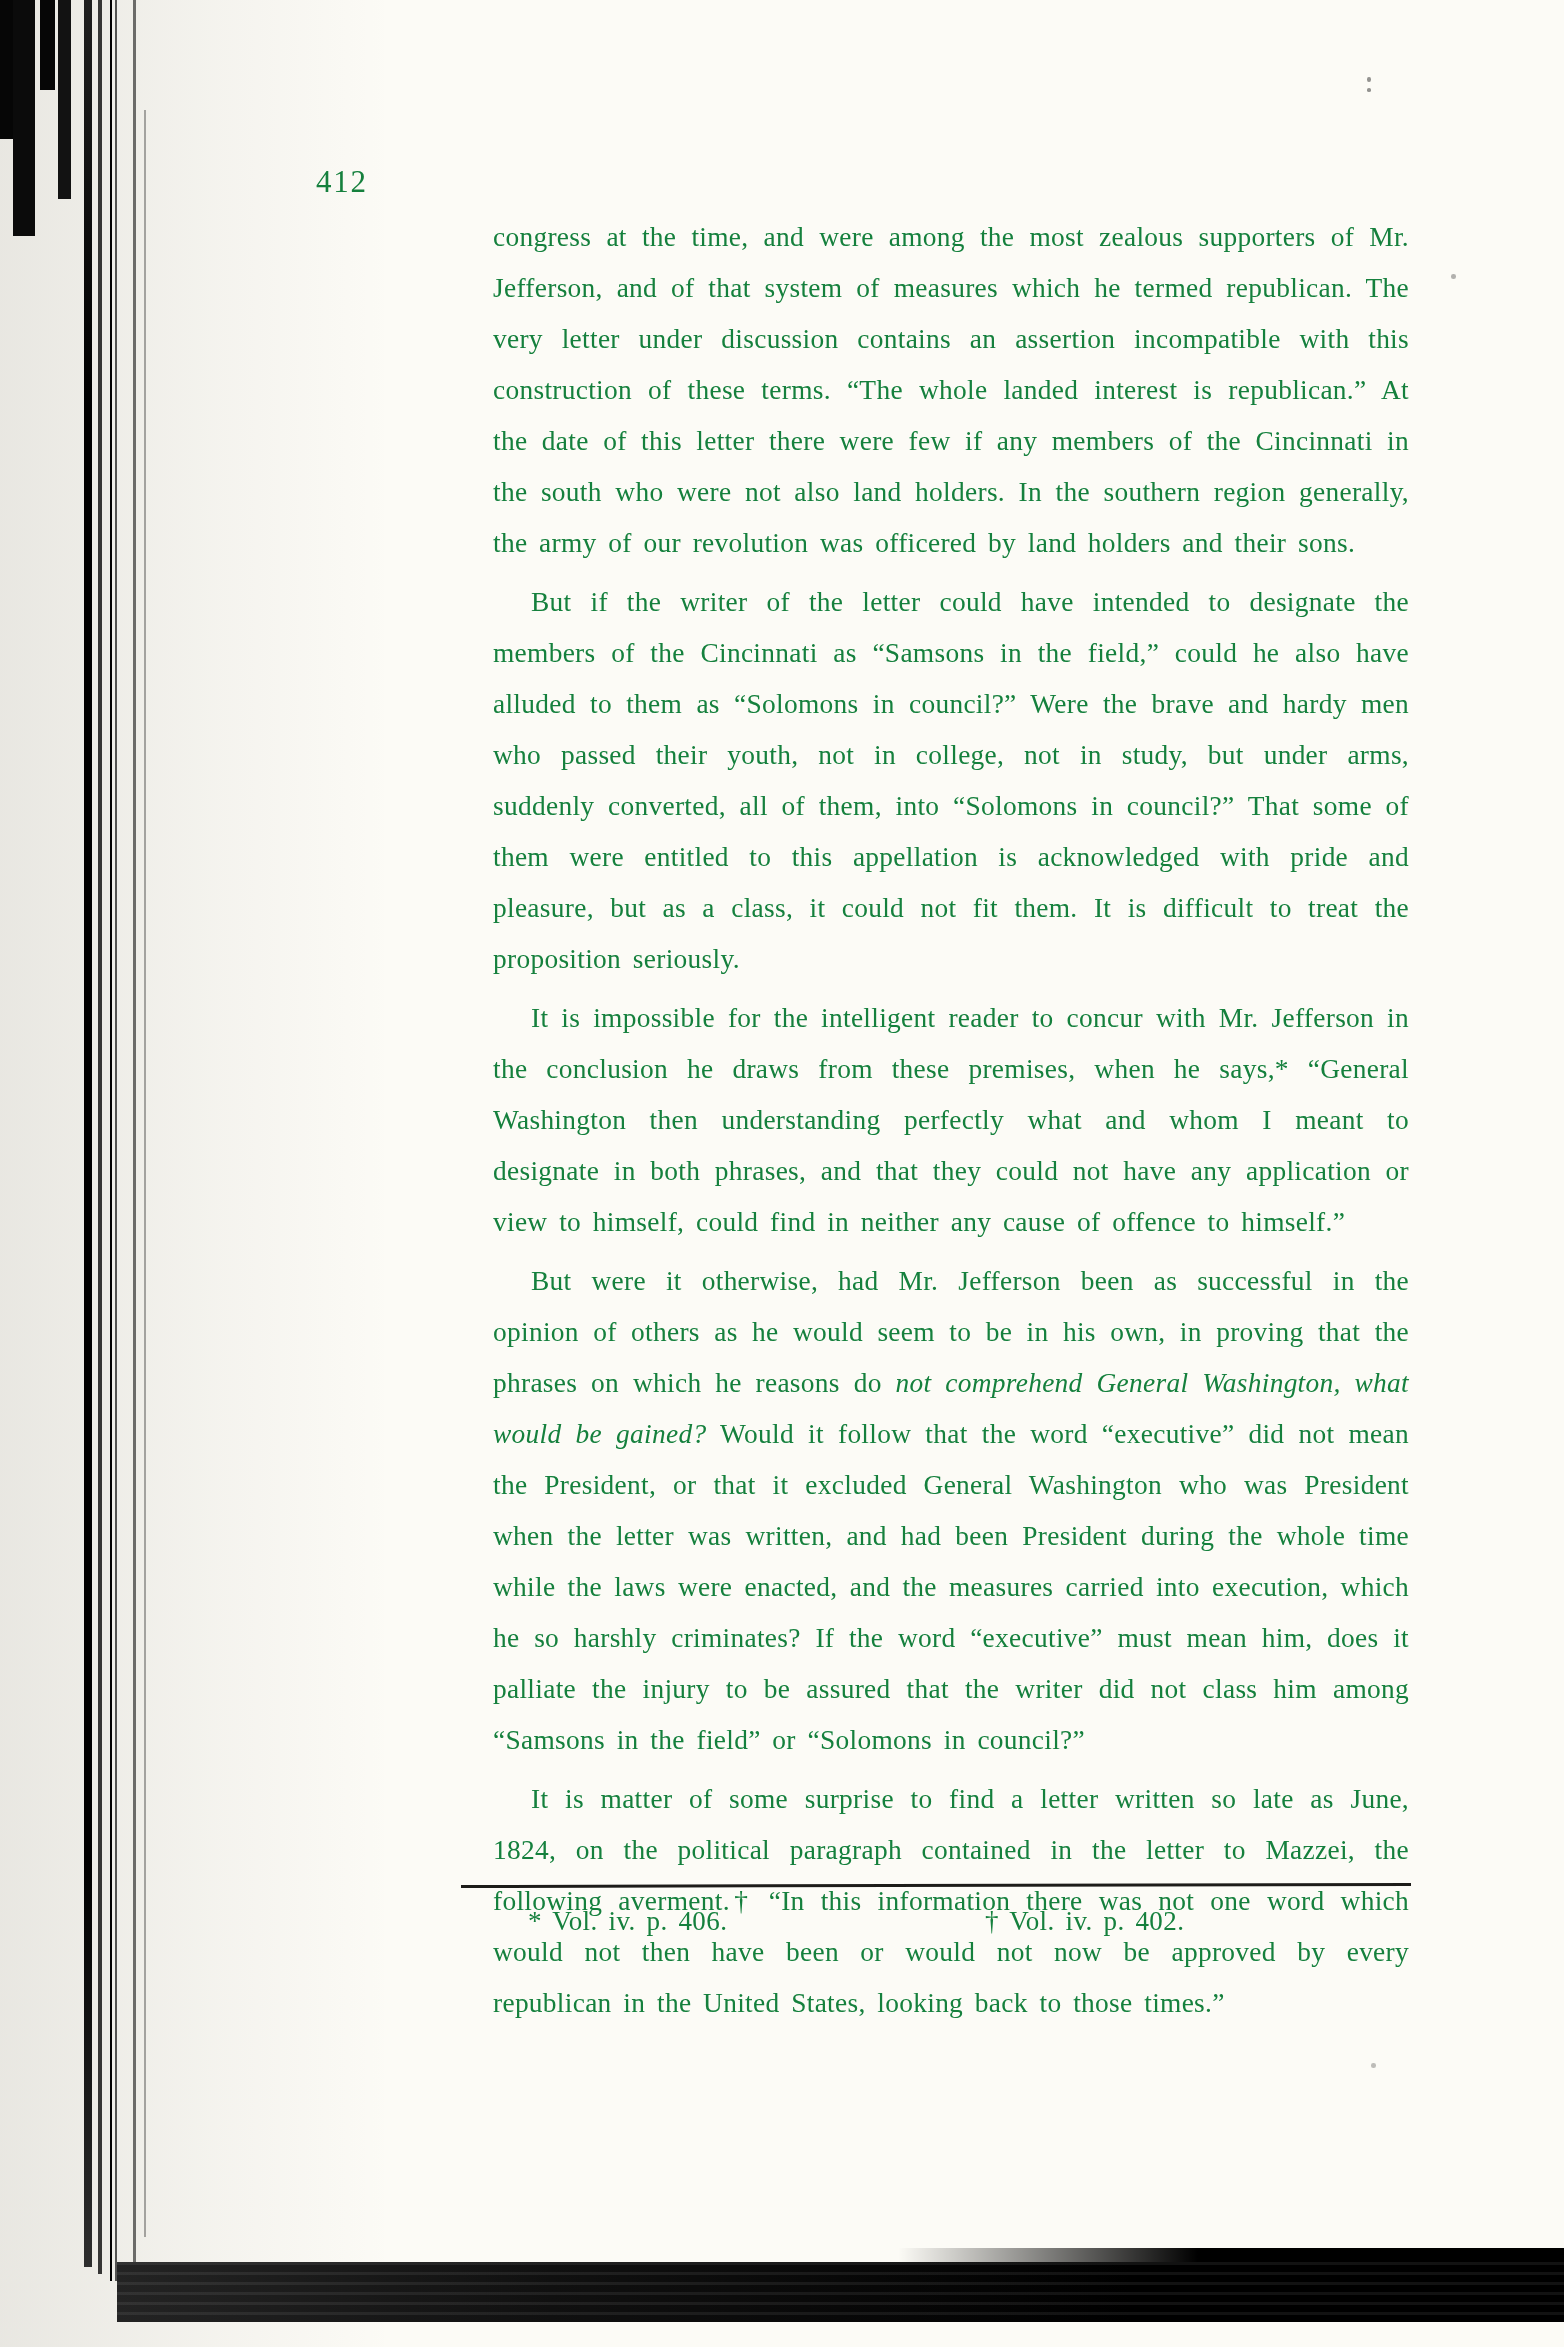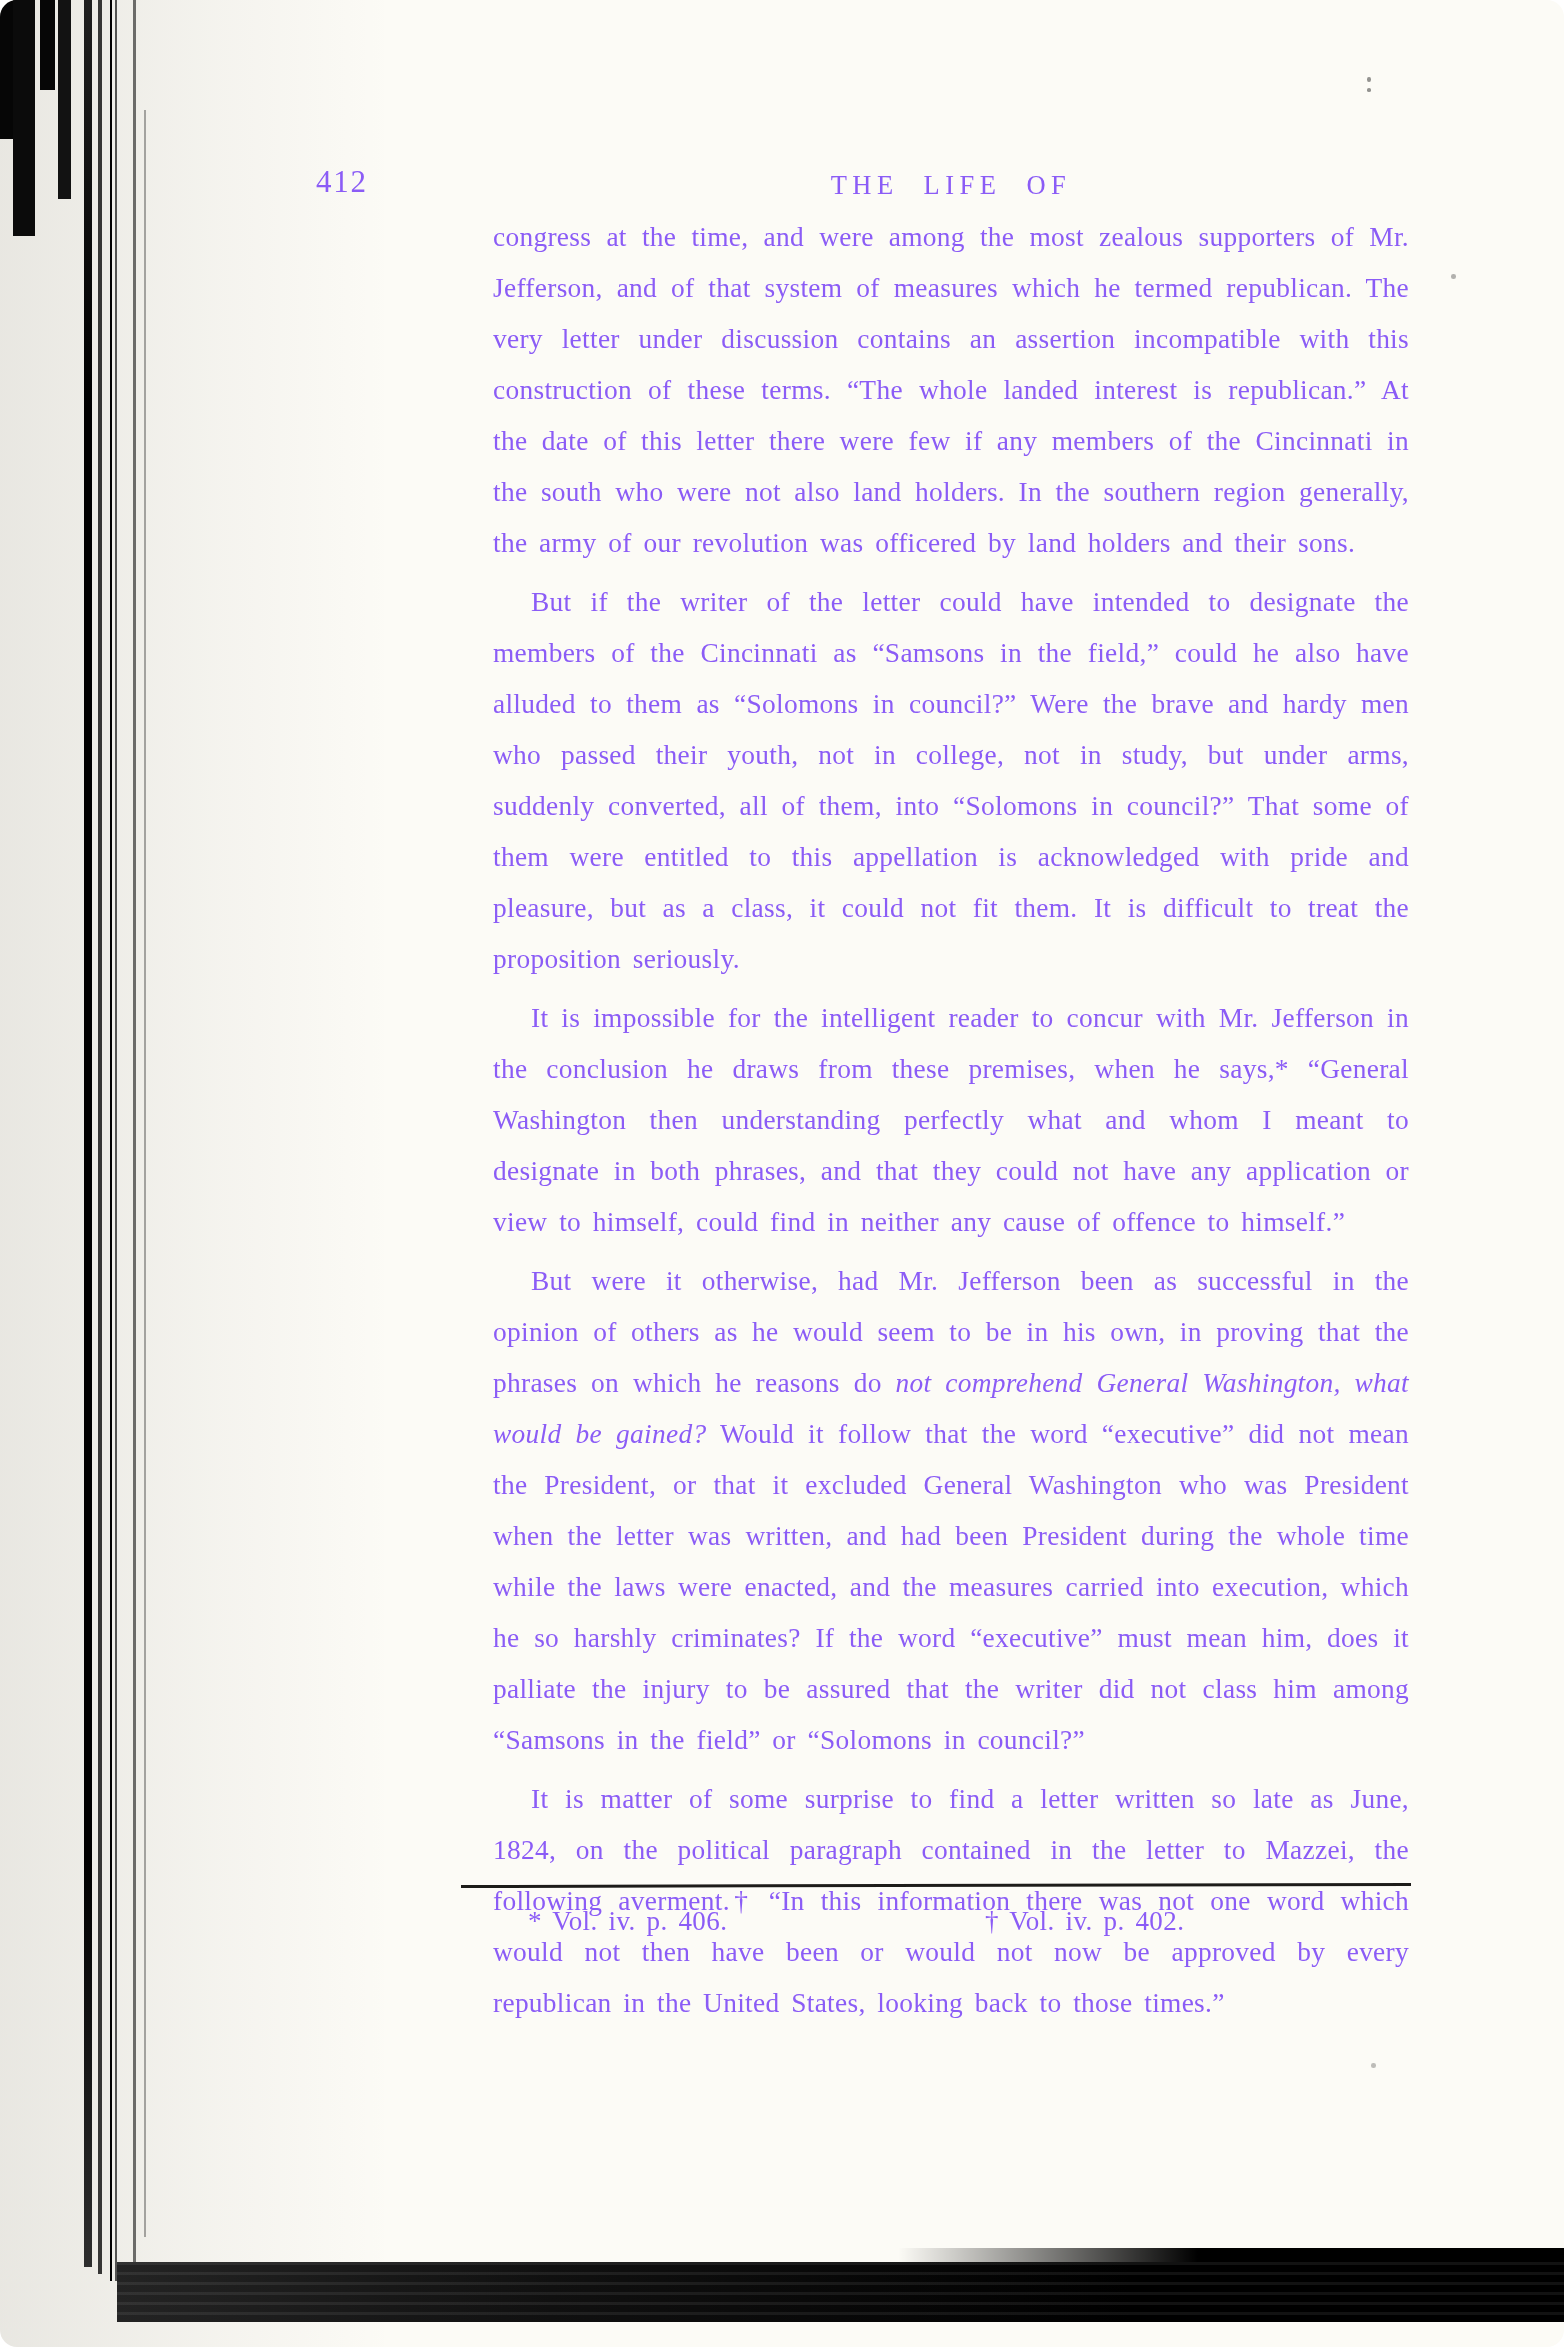--- a/index.html
+++ b/index.html
@@ -8,22 +8,21 @@
     padding: 0;
     background: #ffffff;
   }
   .page {
     position: relative;
     width: 1564px;
     height: 2347px;
     background: #fcfbf6;
     overflow: hidden;
     font-family: "Liberation Serif", serif;
-    color: #8b5cf6;
-    border-radius: 17px;
+    color: #15803d;
   }
   
   .page::before {
     content: "";
     position: absolute;
     inset: 0;
     background: linear-gradient(90deg, rgba(60,55,45,0.10) 0px, rgba(60,55,45,0.04) 219px, rgba(0,0,0,0) 393px);
     pointer-events: none;
     z-index: 1;
   }
@@ -148,21 +147,20 @@
     <div class="ink-bar line-4"></div>
     <div class="ink-bar line-5"></div>
   </div>
 
   <div class="speck speck-1"></div>
   <div class="speck speck-2"></div>
   <div class="speck speck-3"></div>
   <div class="speck speck-4"></div>
 
   <div class="page-number">412</div>
-  <div class="running-title">THE LIFE OF</div>
 
   <div class="text-block">
     <p>
       <span>congress at the time, and were among the most zealous supporters of Mr. Jefferson, and of that system of measures which he termed republican. The very letter under discussion contains an assertion incompatible with this construction of these terms. “The whole landed interest is republican.” At the date of this letter there were few if any members of the Cincinnati in the south who were not also land holders. In the southern region generally, the army of our revolution was officered by land holders and their sons.</span>
     </p>
     <p class="indent">
       <span>But if the writer of the letter could have intended to designate the members of the Cincinnati as “Samsons in the field,” could he also have alluded to them as “Solomons in council?” Were the brave and hardy men who passed their youth, not in college, not in study, but under arms, suddenly converted, all of them, into “Solomons in council?” That some of them were entitled to this appellation is acknowledged with pride and pleasure, but as a class, it could not fit them. It is difficult to treat the proposition seriously.</span>
     </p>
     <p class="indent">
       <span>It is impossible for the intelligent reader to concur with Mr. Jefferson in the conclusion he draws from these premises, when he says,* “General Washington then understanding perfectly what and whom I meant to designate in both phrases, and that they could not have any application or view to himself, could find in neither any cause of offence to himself.”</span>

